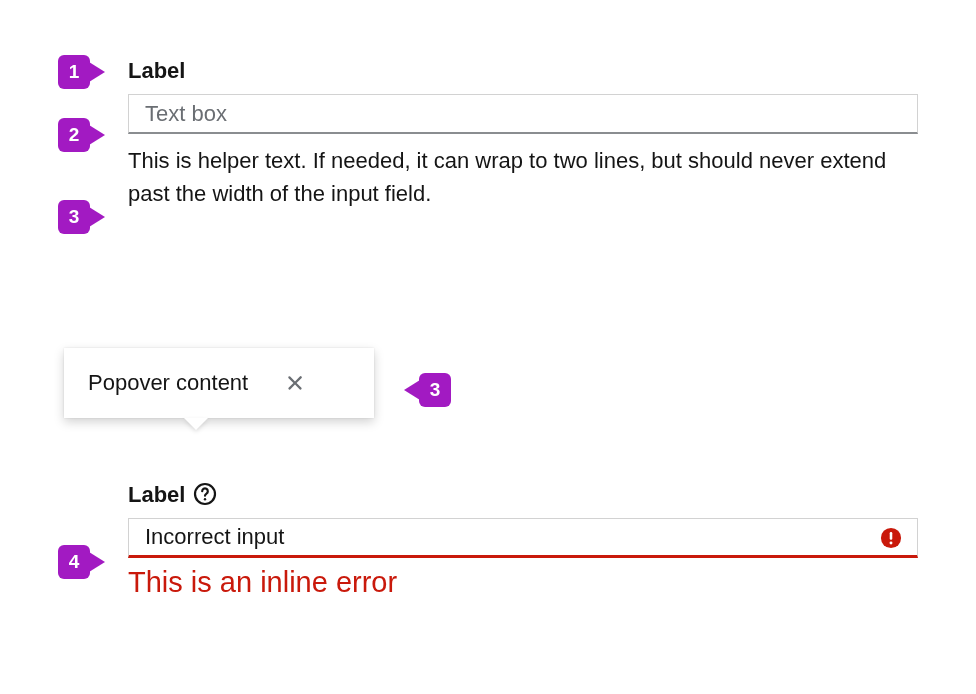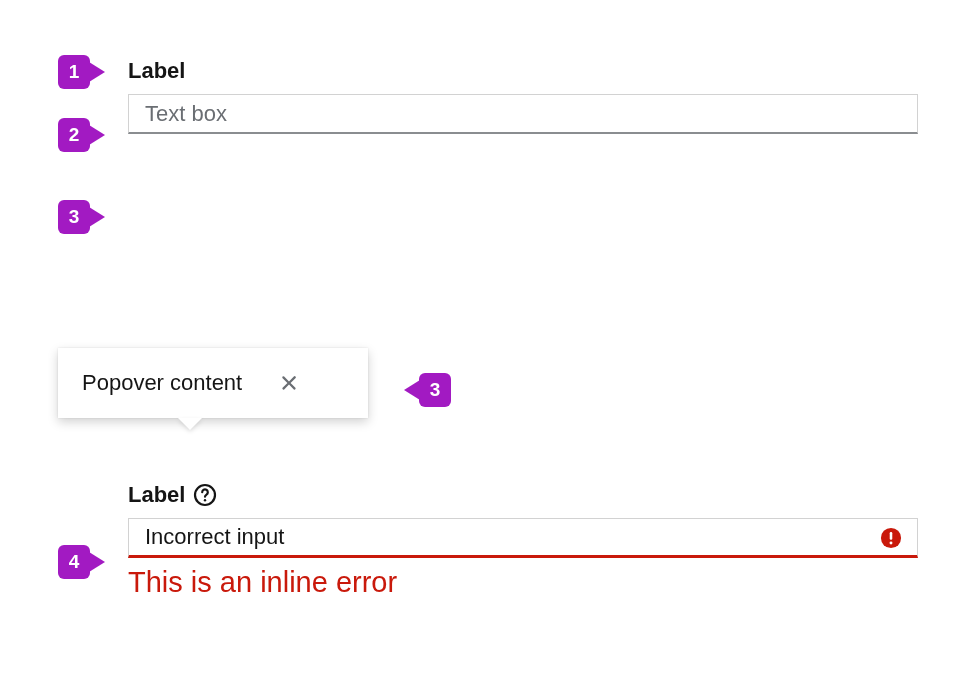--- a/index.html
+++ b/index.html
@@ -27,21 +27,20 @@
     position:absolute;
     left:128px;
     top:58px;
     width:790px;
   }
   .form-label{
     font-size:22px;
     font-weight:600;
     color:var(--text);
     display:flex;
-    align-items:center;
     gap:8px;
     margin-bottom:10px;
   }
   .text-input{
     box-sizing:border-box;
     width:100%;
     height:40px;
     padding:0 16px;
     font-size:22px;
     font-family:inherit;
@@ -178,37 +177,38 @@
 </div>
 <div class="marker left" style="left:404px;top:373px;">
   <div class="marker-arrow"></div>
   <div class="marker-box">3</div>
 </div>
 <div class="marker right" style="left:58px;top:545px;">
   <div class="marker-box">4</div>
   <div class="marker-arrow"></div>
 </div>
 
-<div class="popover" style="left:58px;top:348px;width:310px;box-sizing:border-box;">
+<div class="popover" style="left:64px;top:348px;width:310px;box-sizing:border-box;">
   <span>Popover content</span>
   <span class="popover-close">
     <svg viewBox="0 0 16 16" width="18" height="18" fill="currentColor">
         <path d="M2.3 2.3a1 1 0 0 1 1.4 0L8 6.6l4.3-4.3a1 1 0 1 1 1.4 1.4L9.4 8l4.3 4.3a1 1 0 0 1-1.4 1.4L8 9.4l-4.3 4.3a1 1 0 0 1-1.4-1.4L6.6 8 2.3 3.7a1 1 0 0 1 0-1.4z"></path>
       </svg>
   </span>
   <div class="popover-caret"></div>
 </div>
 
 <div class="form-area">
   <div class="form-label">
     <span>Label</span>
   </div>
   <div class="input-wrap">
     <input class="text-input" type="text" placeholder="Text box" style="">
   </div>
+  <div class="helper-text">This is helper text. If needed, it can wrap to two lines, but should never extend past the width of the input field.</div>
 </div>
 
 <div class="group-2">
   <div class="form-label">
     <span>Label</span>
     <span class="help-icon">
       <svg viewBox="0 0 24 24" width="24" height="24" fill="none" stroke="currentColor" stroke-width="2.2">
         <circle cx="12" cy="12" r="10"></circle>
         <path d="M9.2 9.2a2.8 2.8 0 1 1 4.3 2.4c-.9.6-1.5 1.1-1.5 2.1" stroke-linecap="round"></path>
         <circle cx="12" cy="17.2" r="1.2" fill="currentColor" stroke="none"></circle>

